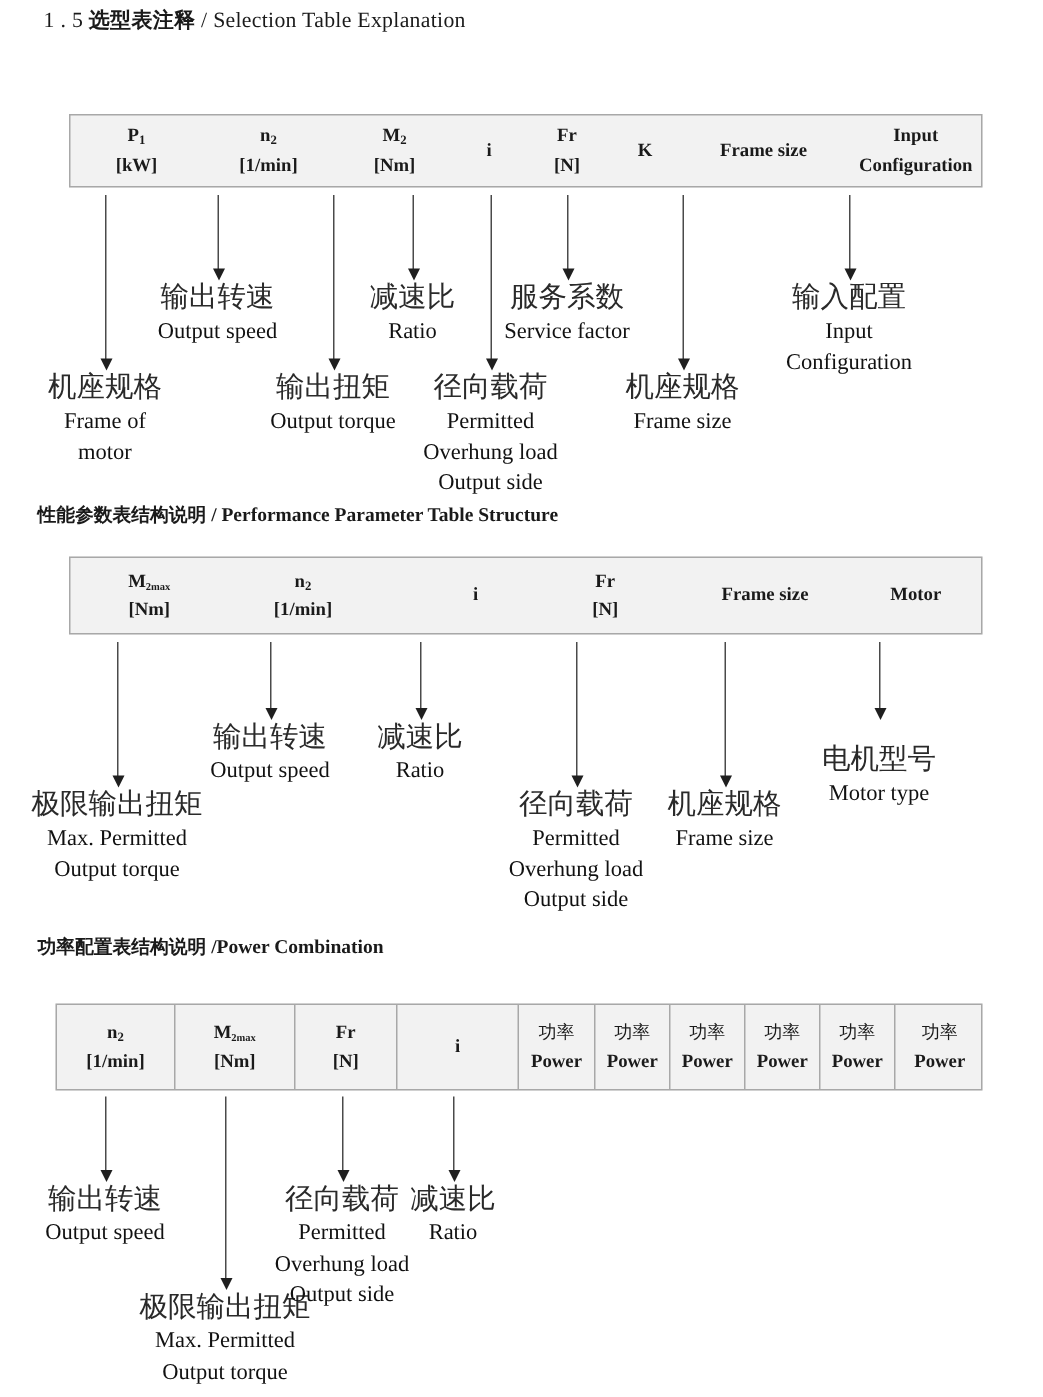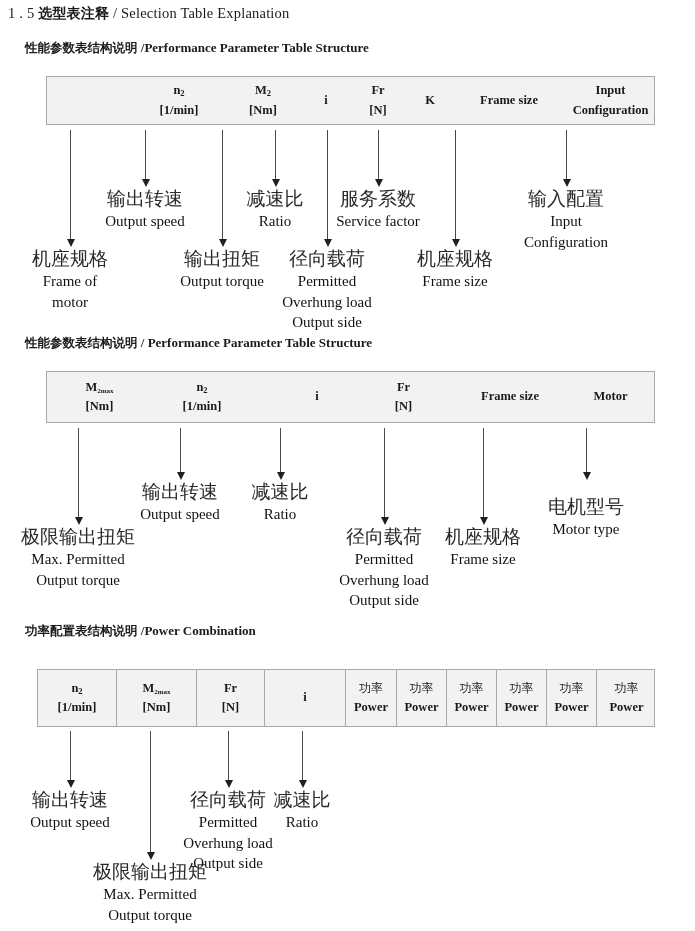--- a/index.html
+++ b/index.html
@@ -14,21 +14,21 @@
     font-family: "Liberation Serif", "DejaVu Serif", serif;
     color: #1a1a1a;
     overflow: hidden;
   }
 
   .page { position: relative; width: 695px; height: 931px; }
 
   
   .doc-title {
     position: absolute;
-    left: 8px;
+    left: 29px;
     top: 5px;
     font-size: 14.5px;
     letter-spacing: 0.2px;
     white-space: nowrap;
   }
   .doc-title .num { font-family: "Liberation Serif", serif; }
   .doc-title .cn {
     font-family: "DejaVu Sans", sans-serif;
     font-weight: bold;
     font-size: 14px;
@@ -135,26 +135,26 @@
 
 <div class="page">
 
   <div class="doc-title">
     <span class="num">1 . 5</span>
     <span class="cn">选型表注释</span>
     <span class="num">/</span>
     <span class="en">Selection Table Explanation</span>
   </div>
 
-  <div class="sec-head" style="top:40px;">
-    <span class="cn">性能参数表结构说明</span>
-    <span class="en">/</span><span class="en">Performance Parameter Table Structure</span>
-  </div>
 
   <div class="tbl" style="left:46px; top:76px; width:609px; height:49px;">
+    <div class="cell" style="left:0px; width:88px;">
+      <span class="l1"><span>P</span><sub>1</sub></span>
+      <span class="l2">[kW]</span>
+    </div>
     <div class="cell" style="left:88px; width:88px;">
       <span class="l1"><span>n</span><sub>2</sub></span>
       <span class="l2">[1/min]</span>
     </div>
     <div class="cell" style="left:176px; width:80px;text-align:center;">
       <span class="l1"><span>M</span><sub>2</sub></span>
       <span class="l2">[Nm]</span>
     </div>
     <div class="cell" style="left:256px; width:46px;">
       <span class="l1">i</span>

